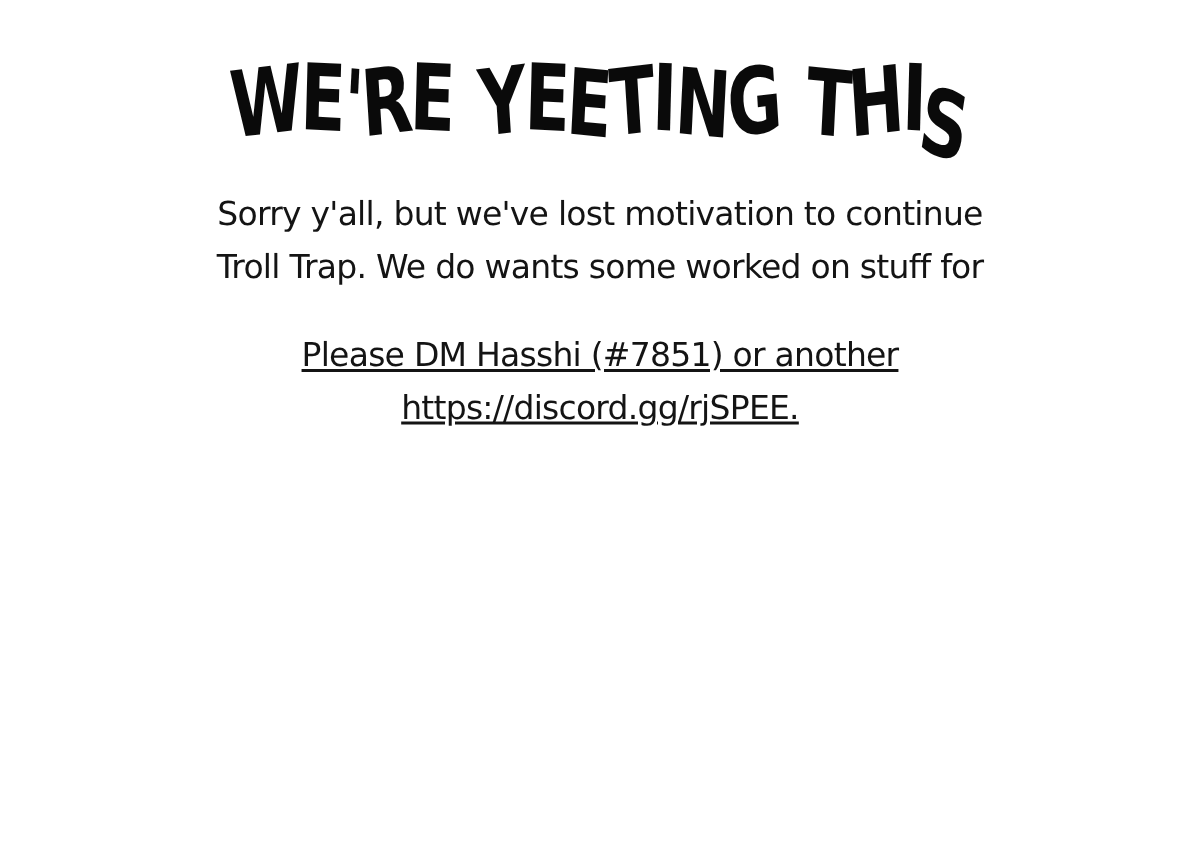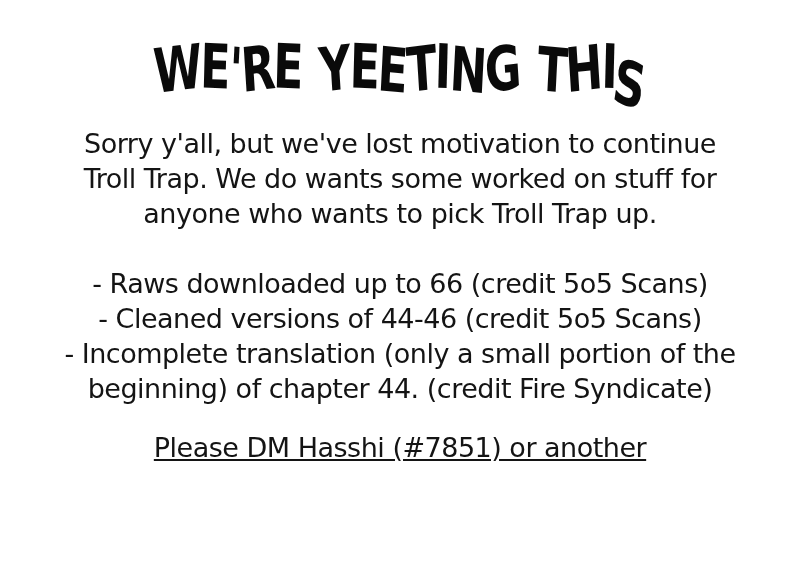--- a/index.html
+++ b/index.html
@@ -38,21 +38,21 @@
     white-space: nowrap;
   }
   .title .ch { display: inline-block; }
   .title .sp { display: inline-block; width: 0.40em; }
   .title .ch:nth-child(3n)   { transform: rotate(4deg) translateY(1px); }
   .title .ch:nth-child(3n+1) { transform: rotate(-5deg); }
   .title .ch:nth-child(3n+2) { transform: rotate(2deg) translateY(-2px); }
   .title .ch:last-child      { transform: rotate(12deg) translateY(13px); }
   
   .para {
-    font-size: 27px;
+    font-size: 22px;
     line-height: 35px;
     letter-spacing: -0.5px;
     color: #141414;
   }
   .para .line { white-space: nowrap; }
   .para-intro   { margin-top: 14px; }
   .para-assets  { margin-top: 35px; }
   .para-contact { margin-top: 24px; text-decoration: underline; }
 </style>
 </head>
@@ -60,27 +60,21 @@
 
 <div class="page">
 
   <div class="title-wrap">
     <h1 class="title"><span class="ch">W</span><span class="ch">E</span><span class="ch">'</span><span class="ch">R</span><span class="ch">E</span><span class="sp"> </span><span class="ch">Y</span><span class="ch">E</span><span class="ch">E</span><span class="ch">T</span><span class="ch">I</span><span class="ch">N</span><span class="ch">G</span><span class="sp"> </span><span class="ch">T</span><span class="ch">H</span><span class="ch">I</span><span class="ch">S</span></h1>
   </div>
 
   <div class="para para-intro">
     <div class="line">Sorry y'all, but we've lost motivation to continue</div>
     <div class="line">Troll Trap. We do wants some worked on stuff for</div>
-    <div class="line">anyone who wants to pick Troll Trap up.</div>
   </div>
 
-  <div class="para para-assets">
-    <div class="line">- Raws downloaded up to 66 (credit 5o5 Scans)</div>
-    <div class="line">- Cleaned versions of 44-46 (credit 5o5 Scans)</div>
-    <div class="line">- Incomplete translation (only a small portion of the</div>
-    <div class="line">beginning) of chapter 44. (credit Fire Syndicate)</div>
-  </div>
 
   <div class="para para-contact">
     <div class="line">Please DM Hasshi (#7851) or another</div>
+    <div class="line">https://discord.gg/rjSPEE.</div>
   </div>
 
 </div>
 
 </body></html>

